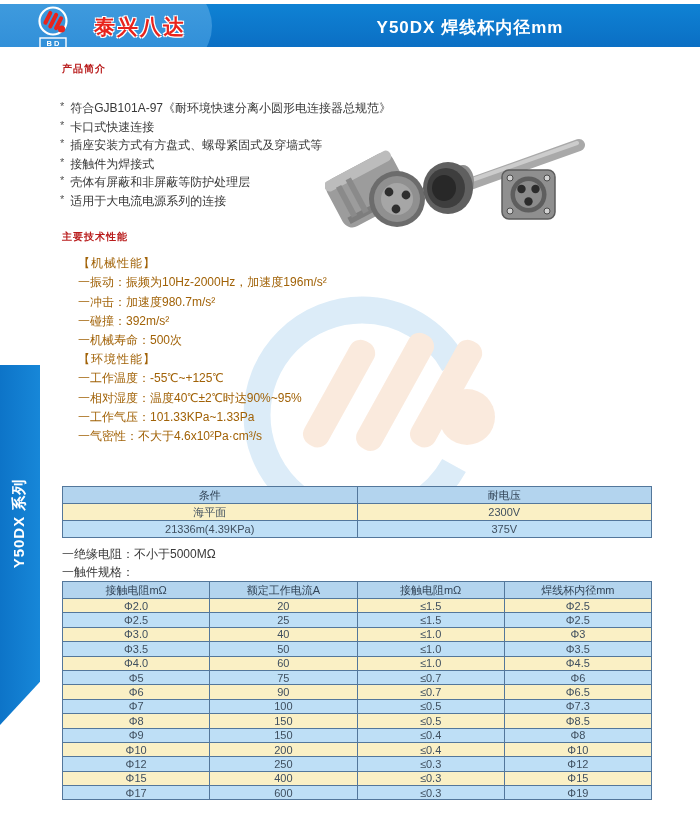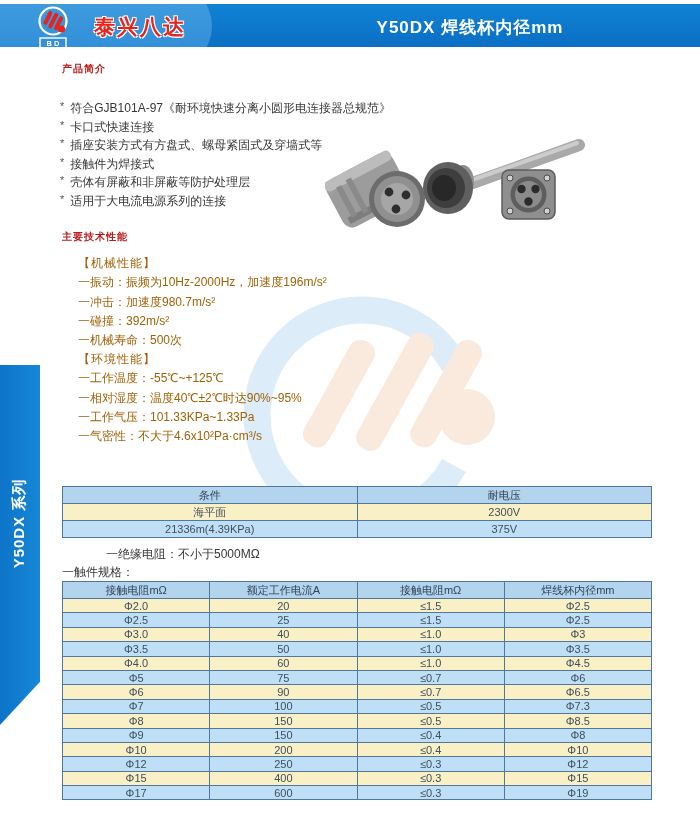--- a/index.html
+++ b/index.html
@@ -217,21 +217,21 @@
             <td>海平面</td>
             <td>2300V</td>
           </tr>
           <tr>
             <td>21336m(4.39KPa)</td>
             <td>375V</td>
           </tr>
         </tbody>
       </table>
 
-    <div class="plain-line" style="top:546px;margin-left:44px;">一绝缘电阻：不小于5000MΩ</div>
+    <div class="plain-line" style="top:546px;">一绝缘电阻：不小于5000MΩ</div>
     <div class="plain-line" style="top:564px;">一触件规格：</div>
 
     <table id="contact-table" class="data-table" data-table="specs.electrical.contact_table">
         <thead>
           <tr>
             <th>接触电阻mΩ</th>
             <th>额定工作电流A</th>
             <th>接触电阻mΩ</th>
             <th>焊线杯内径mm</th>
           </tr>

